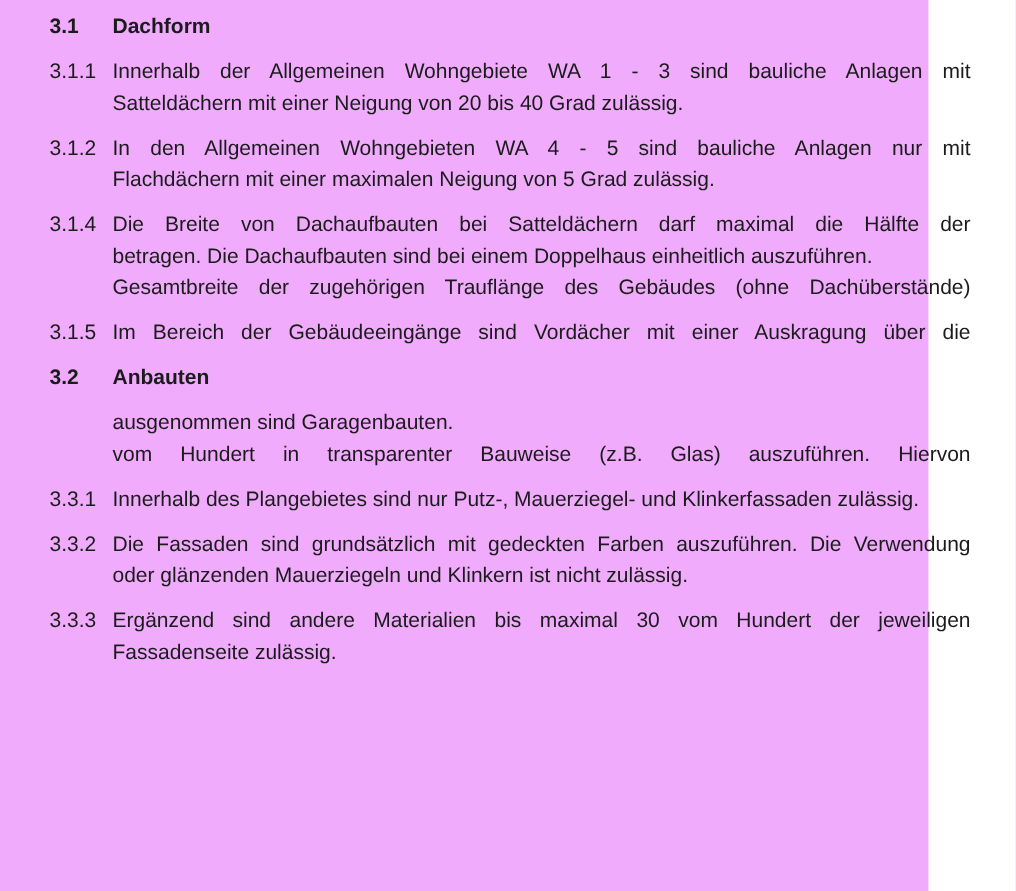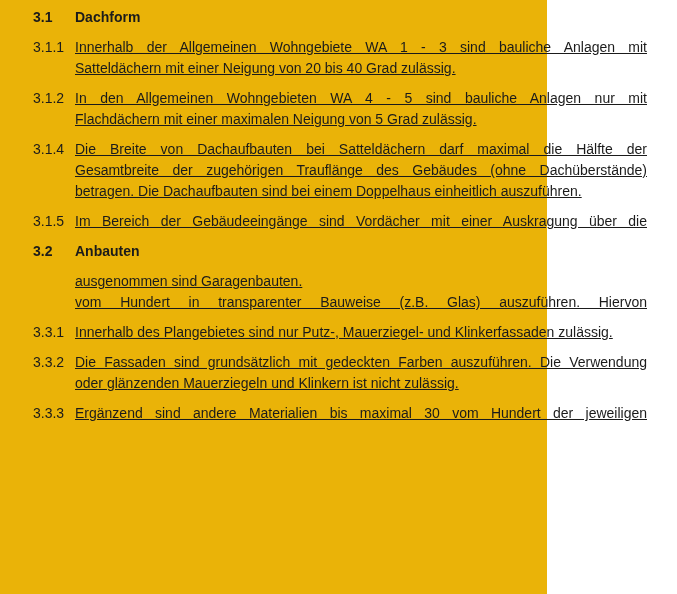--- a/index.html
+++ b/index.html
@@ -12,45 +12,44 @@
     height: 594px;
     overflow: hidden;
     font-family: "Liberation Sans", sans-serif;
     font-size: 14px;
     line-height: 21px;
     color: #1b1b1b;
     -webkit-font-smoothing: antialiased;
   }
   .page {
     box-sizing: border-box;
-    width: 547px;
+    width: 619px;
     height: 594px;
     padding: 7px 30px 0 33px;
-    background: #eab308;
+    background: #f0abfc;
   }
   .block {
     display: flex;
     align-items: flex-start;
     margin: 0 0 9px 0;
   }
   .num {
     flex: 0 0 42px;
     width: 42px;
   }
   .text {
     width: 572px;
     flex: 0 0 572px;
   }
   .heading .num,
   .heading .title {
     font-weight: bold;
   }
   .line {
     text-align: left;
-    text-decoration: underline;
   }
   .line.j {
     text-align: justify;
     text-align-last: justify;
   }
 </style>
 </head>
 <body>
 
 <div class="page">
@@ -74,22 +73,22 @@
       <div class="line j">In den Allgemeinen Wohngebieten WA 4 - 5 sind bauliche Anlagen nur mit</div>
       <div class="line">Flachdächern mit einer maximalen Neigung von 5 Grad zulässig.</div>
     </div>
   </div>
 
 
   <div class="block item">
     <span class="num">3.1.4</span>
     <div class="text">
       <div class="line j">Die Breite von Dachaufbauten bei Satteldächern darf maximal die Hälfte der</div>
+      <div class="line">betragen. Die Dachaufbauten sind bei einem Doppelhaus einheitlich auszuführen.</div>
       <div class="line j">Gesamtbreite der zugehörigen Trauflänge des Gebäudes (ohne Dachüberstände)</div>
-      <div class="line">betragen. Die Dachaufbauten sind bei einem Doppelhaus einheitlich auszuführen.</div>
     </div>
   </div>
 
   <div class="block item">
     <span class="num">3.1.5</span>
     <div class="text">
       <div class="line j">Im Bereich der Gebäudeeingänge sind Vordächer mit einer Auskragung über die</div>
     </div>
   </div>
 
@@ -119,16 +118,17 @@
     <div class="text">
       <div class="line j">Die Fassaden sind grundsätzlich mit gedeckten Farben auszuführen. Die Verwendung</div>
       <div class="line">oder glänzenden Mauerziegeln und Klinkern ist nicht zulässig.</div>
     </div>
   </div>
 
   <div class="block item">
     <span class="num">3.3.3</span>
     <div class="text">
       <div class="line j">Ergänzend sind andere Materialien bis maximal 30 vom Hundert der jeweiligen</div>
+      <div class="line">Fassadenseite zulässig.</div>
     </div>
   </div>
 
 </div>
 
 </body></html>

